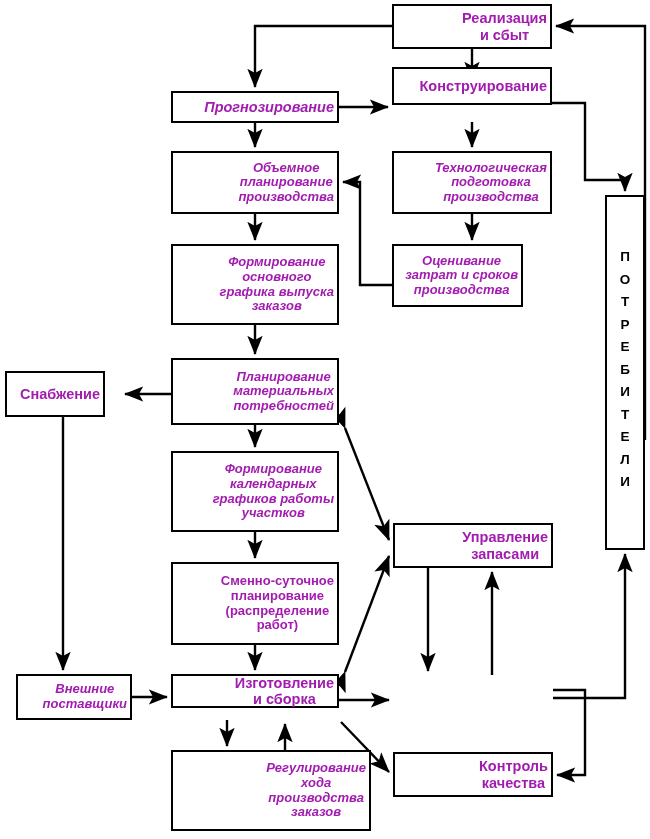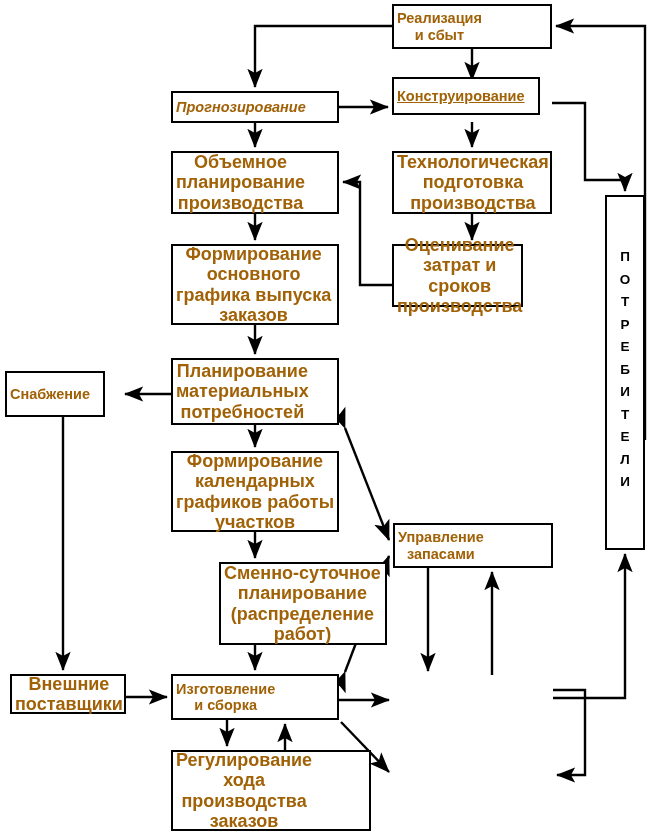--- a/index.html
+++ b/index.html
@@ -1,26 +1,26 @@
 <!DOCTYPE html>
 <html><head>
 <meta charset="utf-8">
 <style>
   html,body{margin:0;padding:0;background:#ffffff;}
   body{width:650px;height:839px;overflow:hidden;
        font-family:"Liberation Sans","DejaVu Sans",sans-serif;}
   #diagram-root{position:relative;width:650px;height:839px;background:#fff;}
   svg.layer{position:absolute;left:0;top:0;width:650px;height:839px;}
   .node{position:absolute;box-sizing:border-box;border:2px solid #000;background:#fff;
-        display:flex;align-items:center;justify-content:flex-start;text-align:center;
-        color:#a16207;font-weight:700;line-height:1.12;padding:1px 3px;}
+        display:flex;align-items:center;justify-content:flex-end;text-align:center;
+        color:#a21caf;font-weight:700;line-height:1.12;padding:1px 3px;}
   .node span{display:block;white-space:pre-line;}
   .n-14{font-size:14.5px;}
-  .n-13{font-size:18px;}
-  .n-12{font-size:18px;margin-left:48px;}
+  .n-13{font-size:13px;font-style:italic;}
+  .n-12{font-size:13px;}
   .vnode{position:absolute;box-sizing:border-box;border:2px solid #000;background:#fff;
          display:flex;align-items:center;justify-content:center;}
   .vnode .vtext{writing-mode:vertical-rl;text-orientation:upright;
         font-size:13.5px;font-weight:700;letter-spacing:7.5px;color:#000;}
 </style>
 </head>
 <body>
 
 <div id="diagram-root">
 
@@ -93,21 +93,21 @@
 
   <div class="node n-14" style="left:392px;top:4px;width:160px;height:45px;">
     <span>Реализация
 и сбыт</span>
   </div>
 
   <div class="node n-14" style="left:171px;top:91px;width:168px;height:32px;font-style:italic;">
     <span>Прогнозирование</span>
   </div>
 
-  <div class="node n-14" style="left:392px;top:77px;width:148px;height:38px;text-decoration:underline;">
+  <div class="node n-14" style="left:392px;top:67px;width:160px;height:38px;">
     <span>Конструирование</span>
   </div>
 
   <div class="node n-13" style="left:171px;top:151px;width:168px;height:63px;">
     <span>Объемное
 планирование
 производства</span>
   </div>
 
   <div class="node n-13" style="left:392px;top:151px;width:160px;height:63px;">
@@ -151,36 +151,40 @@
 планирование
 (распределение
 работ)</span>
   </div>
 
   <div class="node n-14" style="left:393px;top:523px;width:160px;height:45px;">
     <span>Управление
 запасами</span>
   </div>
 
-  <div class="node n-13" style="left:10px;top:674px;width:116px;height:40px;">
+  <div class="node n-13" style="left:16px;top:674px;width:116px;height:46px;">
     <span>Внешние
 поставщики</span>
   </div>
 
-  <div class="node n-14" style="left:171px;top:674px;width:168px;height:46px;">
+  <div class="node n-14" style="left:171px;top:674px;width:168px;height:34px;">
     <span>Изготовление
 и сборка</span>
   </div>
 
 
   <div class="node n-13" style="left:171px;top:750px;width:200px;height:81px;">
     <span>Регулирование
 хода
 производства
 заказов</span>
   </div>
 
+  <div class="node n-14" style="left:393px;top:752px;width:160px;height:45px;">
+    <span>Контроль
+качества</span>
+  </div>
 
   <div class="vnode" style="left:605px;top:195px;width:40px;height:355px;">
     <span class="vtext">ПОТРЕБИТЕЛИ</span>
   </div>
 
 </div>
 
 </body></html>

